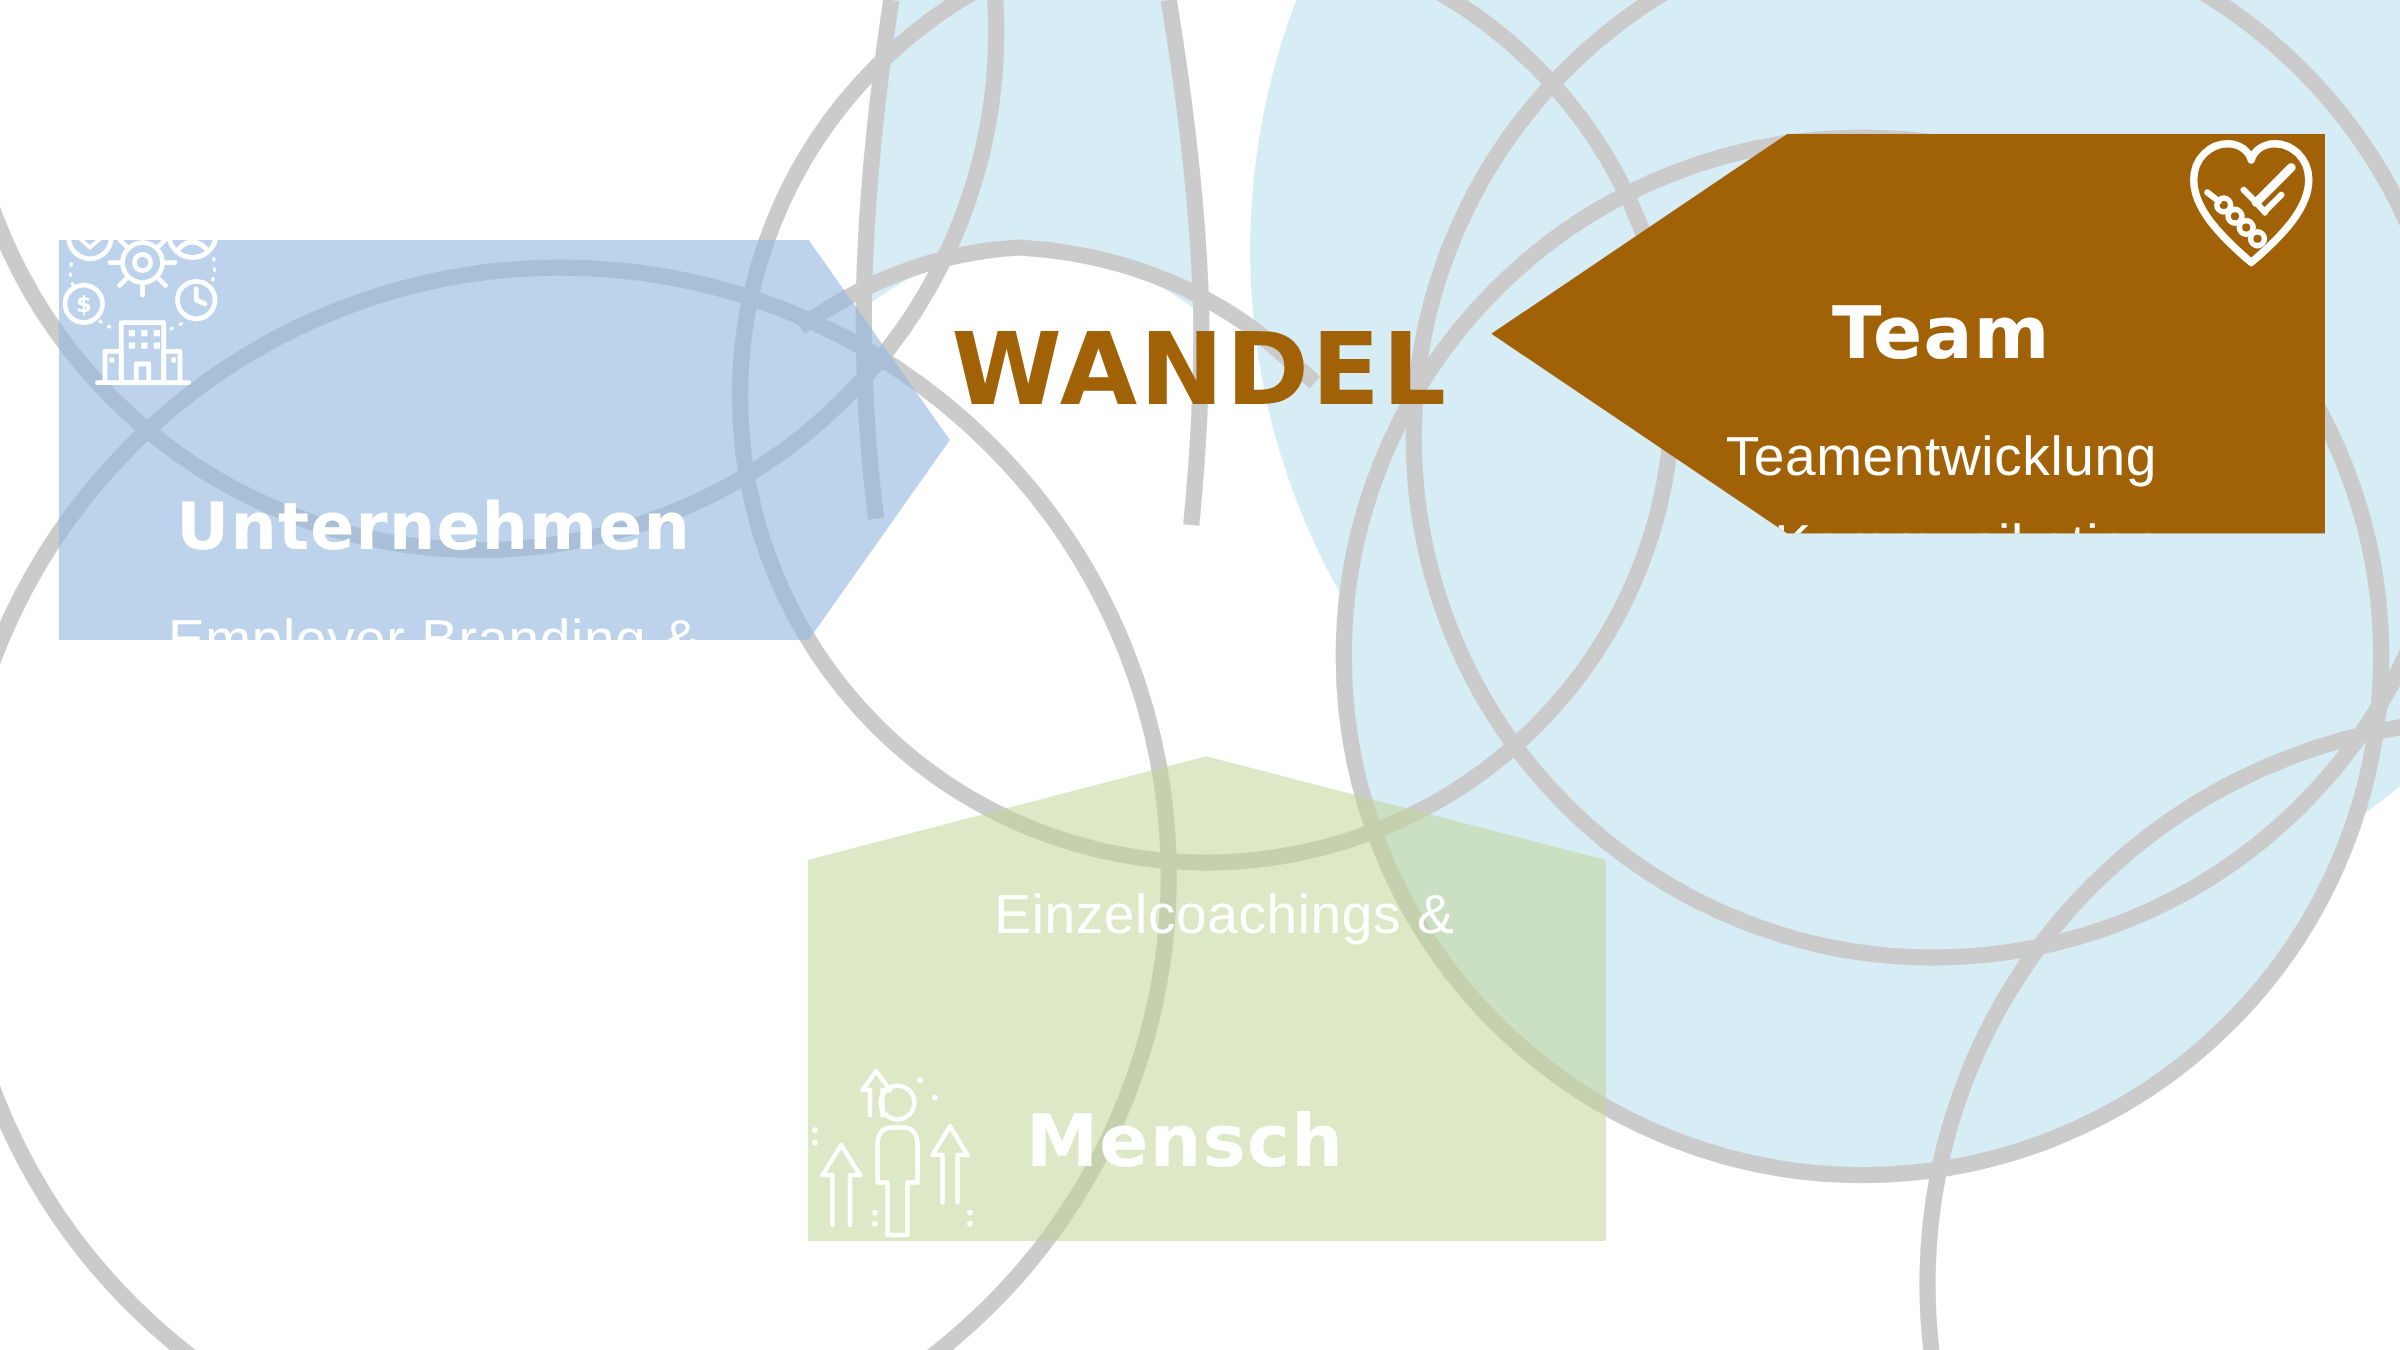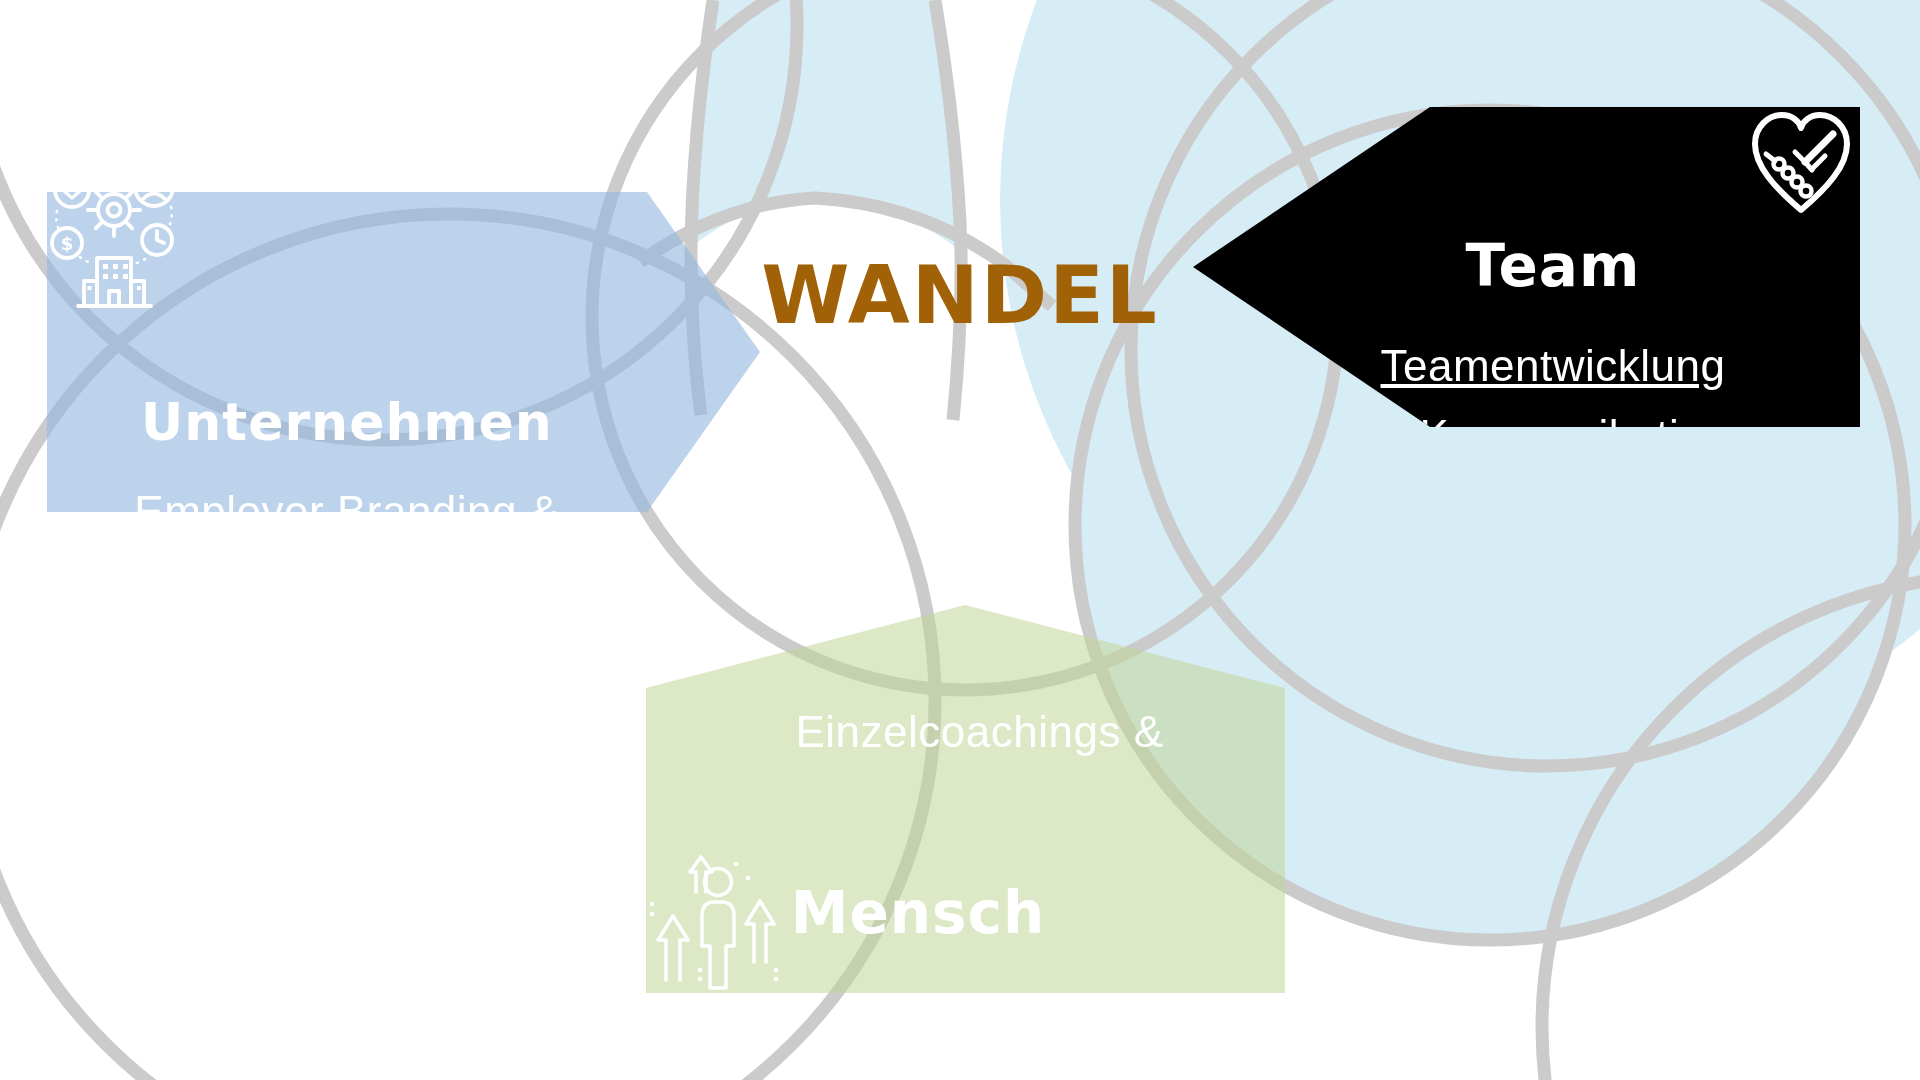--- a/index.html
+++ b/index.html
@@ -10,40 +10,40 @@
   
   .banner{position:absolute;}
   .banner-unternehmen{
     left:47px;top:170px;width:713px;height:320px;
     background:rgba(148,184,224,0.62);
     clip-path:polygon(0px 0px,600px 0px,713px 160px,600px 320px,0px 320px);
     margin-top:22px;
   }
   .banner-team{
     left:1193px;top:107px;width:667px;height:320px;
-    background:#000000;
+    background:#a16207;
     clip-path:polygon(0px 160px,237px 0px,667px 0px,667px 320px,237px 320px);
   }
   .banner-mensch{
     left:646px;top:605px;width:639px;height:388px;
     background:rgba(193,213,151,0.55);
     clip-path:polygon(0px 83px,319px 0px,639px 83px,639px 388px,0px 388px);
   }
   .b-title{
     position:absolute;color:#fff;font-family:"DejaVu Sans", sans-serif;
     font-weight:700;text-align:center;letter-spacing:1px;white-space:nowrap;
   }
   .b-sub{
     position:absolute;color:#fff;font-size:44px;line-height:68px;
     text-align:center;letter-spacing:0.5px;white-space:nowrap;font-weight:400;
   }
   .t-unternehmen-title{left:0;top:204px;width:600px;font-size:52px;line-height:52px;}
   .t-unternehmen-sub{left:0;top:286px;width:600px;}
   .t-team-title{left:90px;top:130px;width:540px;font-size:58px;line-height:58px;}
-  .t-team-sub{left:90px;top:224px;width:540px;line-height:70px;text-decoration:underline;}
+  .t-team-sub{left:90px;top:224px;width:540px;line-height:70px;}
   
   .abs{position:absolute;padding-left:28px;}
   .center-word{
     position:absolute;left:660px;top:252px;width:600px;
     font-family:"DejaVu Sans", sans-serif;font-weight:700;
     font-size:80px;line-height:88px;letter-spacing:2px;
     color:#a16207;text-align:center;white-space:nowrap;
   }
   .icon-svg{position:absolute;overflow:visible;}
 </style>
@@ -69,21 +69,21 @@
 
     <path d="M 713,0 Q 692,140 691,250 Q 691,340 701,415" fill="none" stroke="#cbcbcb" stroke-width="13"></path>
     <path d="M 935,0 Q 958,140 961,250 Q 962,330 953,420" fill="none" stroke="#cbcbcb" stroke-width="13"></path>
     <path d="M 640,262 Q 722,203 815,198 Q 922,204 1005,265 L 1052,306" fill="none" stroke="#cbcbcb" stroke-width="13"></path>
   </svg>
 
   <div class="banner banner-mensch"></div>
   <div class="b-sub abs" style="left:646px;top:701px;width:639px;line-height:62px;">
     <div>Einzelcoachings &amp;</div>
   </div>
-  <div class="b-title abs" style="left:724px;top:884px;width:360px;font-size:58px;line-height:58px;">Mensch</div>
+  <div class="b-title abs" style="left:754px;top:884px;width:360px;font-size:58px;line-height:58px;">Mensch</div>
 
   <svg class="icon-svg" style="left:648px;top:852px;" width="138" height="142" viewBox="0 0 138 142">
     <g stroke="#ffffff" stroke-width="3.6" fill="none" stroke-linejoin="round" stroke-linecap="round">
       <circle cx="70" cy="30" r="13.5"></circle>
       <path d="M54,94 V64 Q54,50 66,50 H74 Q86,50 86,64 V94 H78 V136 H62 V94 Z"></path>
       <path d="M18,128 V88 H10 L25,64 L40,88 H32 V128"></path>
       <path d="M48,40 V20 H42 L53,5 L64,20 H58 V40"></path>
       <path d="M106,110 V72 H98 L112,49 L126,72 H118 V110"></path>
     </g>
     <g fill="#ffffff" stroke="none">

